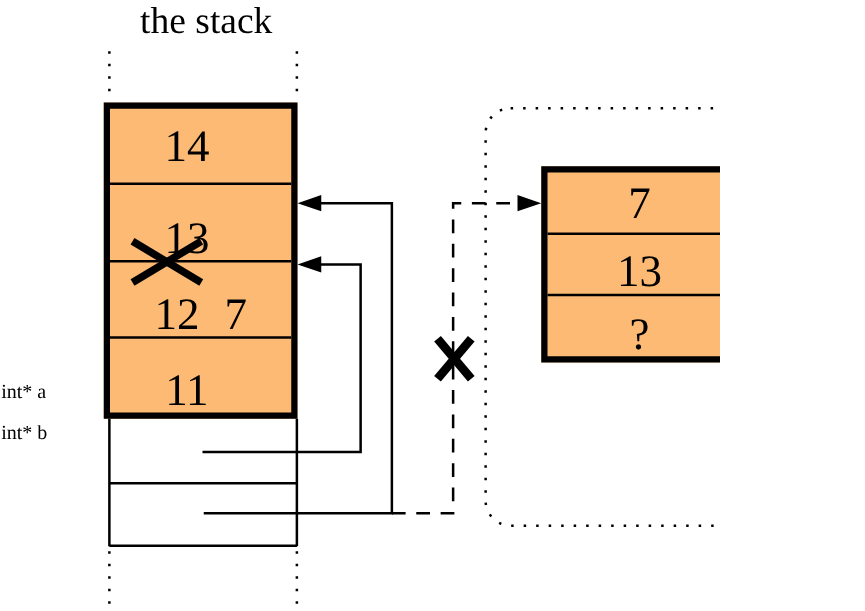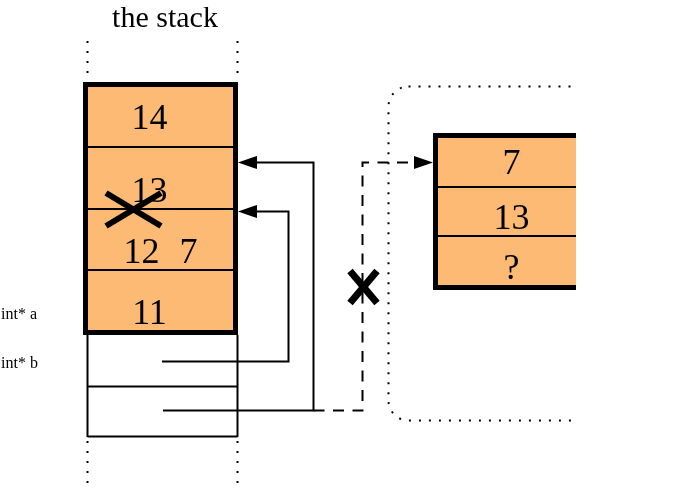--- a/index.html
+++ b/index.html
@@ -31,21 +31,21 @@
   .heap-title  { left: 440px; width: 163px; }
   .ptr-label {
     position: absolute;
     left: 1px;
     width: 72px;
     font-size: 16px;
     line-height: 30px;
     white-space: nowrap;
   }
   .ptr-a { top: 299px; }
-  .ptr-b { top: 348px; }
+  .ptr-b { top: 332px; }
   .ptr-c { top: 396px; }
   .membox {
     position: absolute;
     border: 5px solid #000000;
     box-sizing: border-box;
     display: flex;
     flex-direction: column;
     background: #fdba74;
   }
   .stack-box { left: 83px; top: 82px; width: 155px; height: 253px; }

